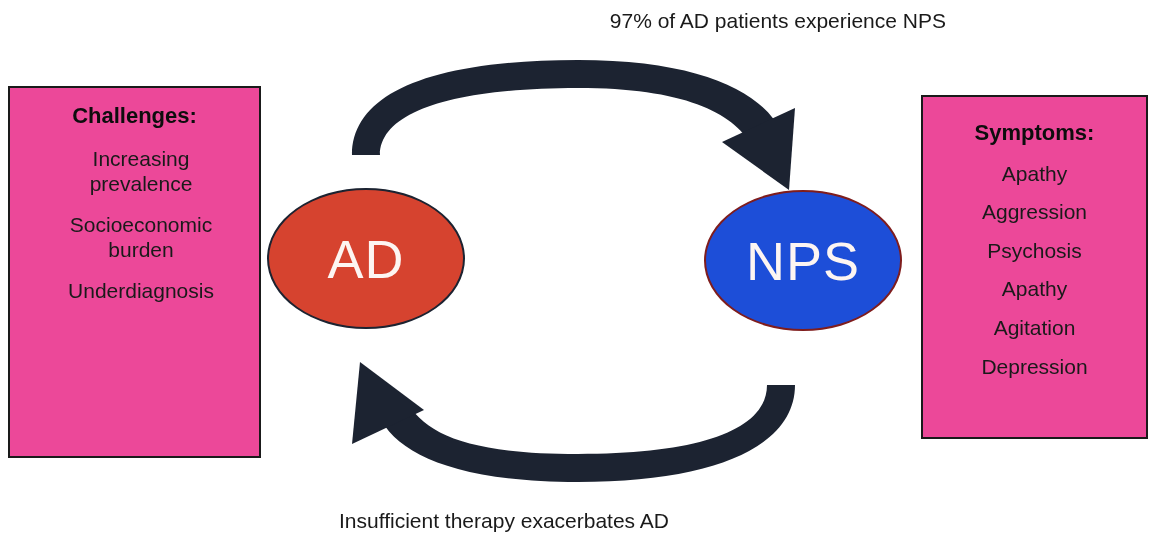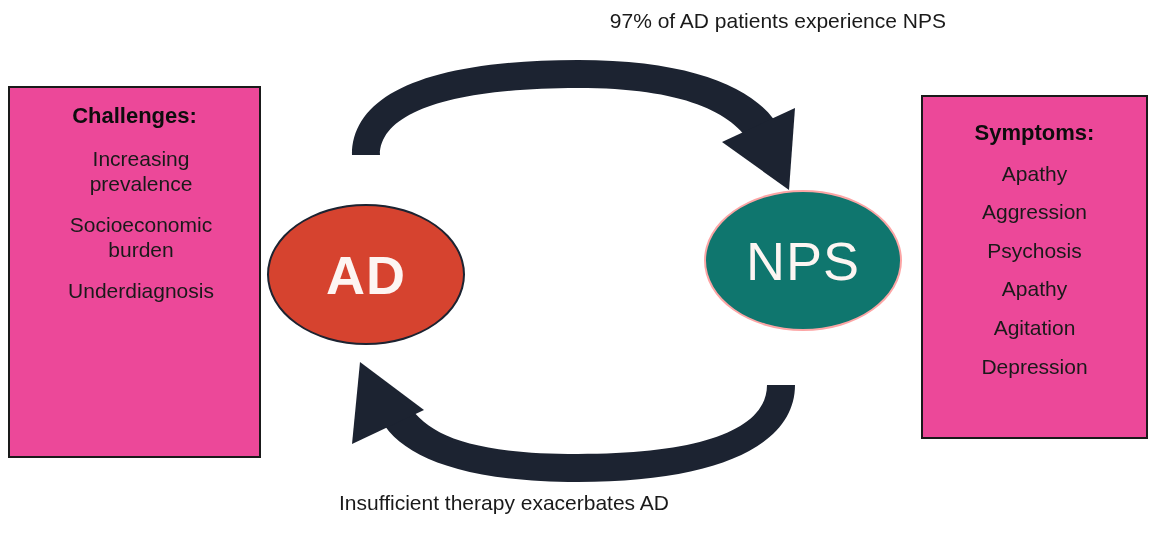--- a/index.html
+++ b/index.html
@@ -31,21 +31,21 @@
   }
   #caption-top {
     left: 0;
     width: 946px;
     top: 8px;
     text-align: right;
   }
   #caption-bottom {
     left: 0;
     width: 1008px;
-    top: 490px;
+    top: 508px;
   }
 
   
   .side-box {
     position: absolute;
     box-sizing: border-box;
     border: 2px solid #1a1a1a;
     background: #ec4899;
     text-align: center;
   }
@@ -94,24 +94,23 @@
     box-sizing: border-box;
   }
   .node-label {
     font-size: 54px;
     color: #fdf5f2;
     letter-spacing: 1px;
     line-height: 1;
   }
   #node-ad {
     left: 267px;
-    top: 204px;
+    top: 188px;
     width: 198px;
     height: 141px;
-    font-weight: bold;
   }
   #node-nps {
     left: 704px;
     top: 190px;
     width: 198px;
     height: 141px;
   }
 
   
   #arrow-layer {
@@ -154,21 +153,21 @@
                Z" fill="#1c2331"></path>
 
       <polygon points="424,410 352,444 360,362" fill="#1c2331"></polygon>
     </g>
   </svg>
 
   <div class="node" id="node-ad" style="background:#d6432f; border:2px solid #1c2331;">
     <span class="node-label">AD</span>
   </div>
 
-  <div class="node" id="node-nps" style="background:#0f766e; border:2px solid #fca5a5;">
+  <div class="node" id="node-nps" style="background:#1d4ed8; border:2px solid #7f1d1d;">
     <span class="node-label">NPS</span>
   </div>
 
   <div class="side-box" id="challenges-box">
     <div class="box-title">Challenges:</div>
     <ul class="box-list">
       <li class="box-item">Increasing<br>prevalence</li>
       <li class="box-item">Socioeconomic<br>burden</li>
       <li class="box-item">Underdiagnosis</li>
     </ul>

